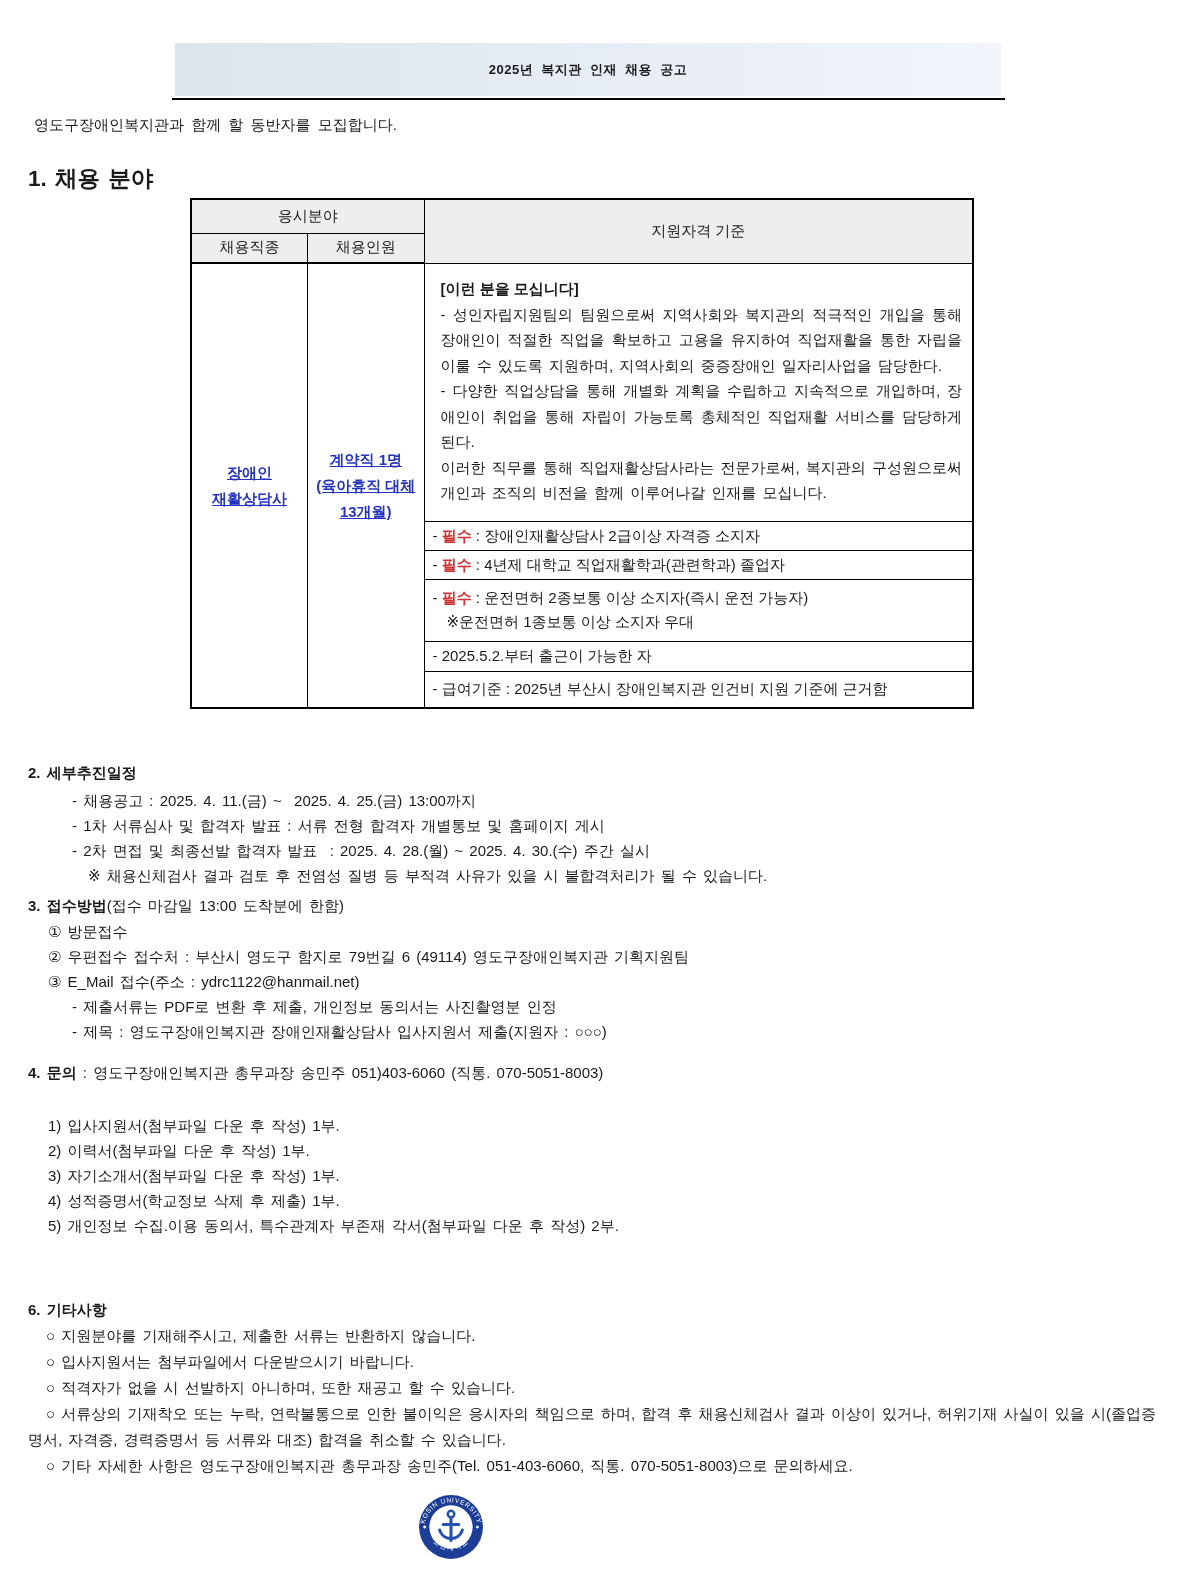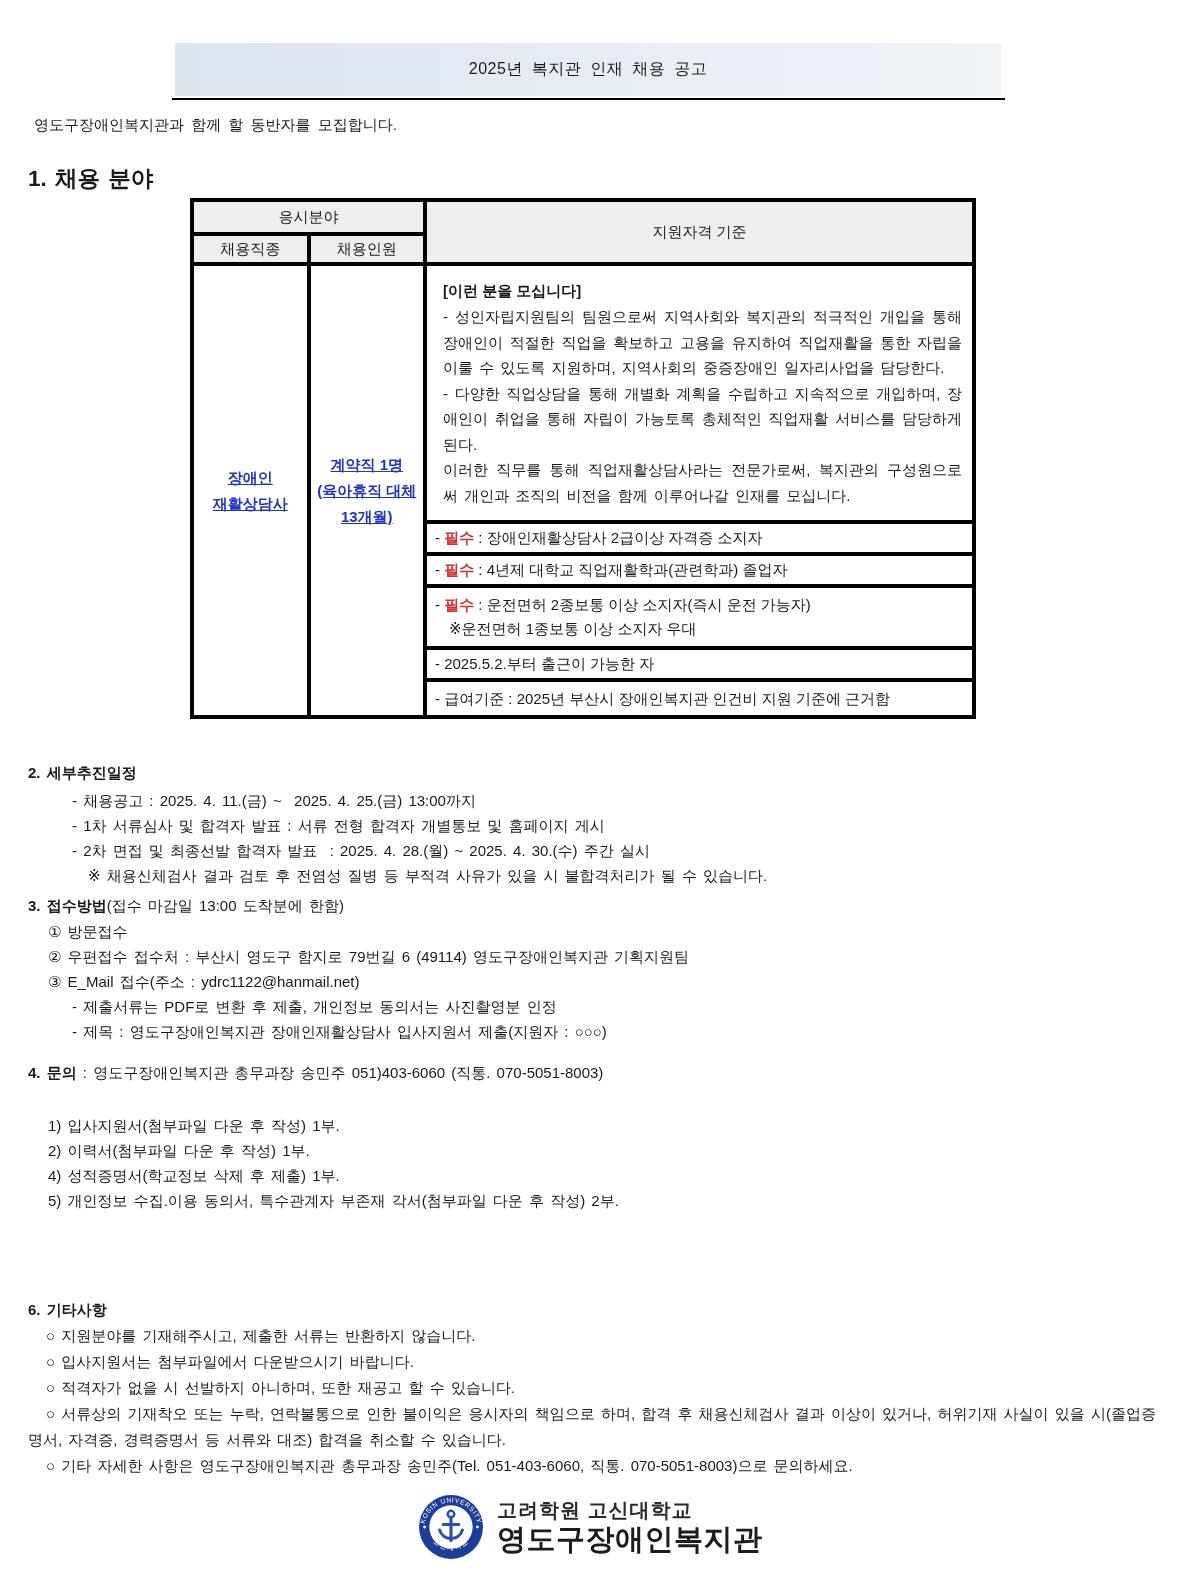--- a/index.html
+++ b/index.html
@@ -16,31 +16,31 @@
   body{
     width:1190px;height:1593px;position:relative;overflow:hidden;
     font-family:"Liberation Sans","DejaVu Sans",sans-serif;
     color:var(--ink);font-size:15px;
   }
   .title-bar{
     position:absolute;left:175px;top:43px;width:826px;height:53px;
     background:linear-gradient(to right,var(--bar-from),var(--bar-to));
     display:flex;align-items:center;justify-content:center;
   }
-  .title-bar .t{font-size:16px;font-weight:normal;letter-spacing:.5px;word-spacing:4px;}
+  .title-bar .t{font-size:13px;font-weight:bold;letter-spacing:.5px;word-spacing:4px;}
   .title-rule{position:absolute;left:172px;top:98px;width:833px;height:2px;background:#000;}
   .intro{position:absolute;left:34px;top:116px;word-spacing:3px;}
   .sec-h{font-weight:bold;word-spacing:2px;}
   .s1h{position:absolute;left:28px;top:163px;}
   
   table.recruit{
     position:absolute;left:190px;top:198px;width:782px;
     border-collapse:collapse;border:2px solid #000;table-layout:fixed;
   }
-  table.recruit th,table.recruit td{border:4px solid #000000;font-weight:normal;font-size:15px;}
+  table.recruit th,table.recruit td{border:1px solid #000000;font-weight:normal;font-size:15px;}
   table.recruit th{background:var(--header-bg);text-align:center;}
   tr.hr1 th{height:34px;}
   tr.hr2 th{height:30px;border-bottom:2px solid #000;}
   th.c3{border-bottom:2px solid #000;}
   td.span-cell{text-align:center;vertical-align:middle;}
   .cell-blue{
     color:var(--accent-blue);font-weight:bold;text-decoration:underline;
     white-space:pre-line;line-height:26px;display:inline-block;
   }
   td.qual-intro{vertical-align:top;padding:12px 10px 0 16px;}
@@ -146,20 +146,21 @@
   <div class="line subitem">- 제목 : 영도구장애인복지관 장애인재활상담사 입사지원서 제출(지원자 : ○○○)</div>
 </div>
 
 <div class="sec s4">
   <div class="line"><span class="sec-h">4. 문의</span><span> : 영도구장애인복지관 총무과장 송민주 051)403-6060 (직통. 070-5051-8003)</span></div>
 </div>
 
 <div class="sec s5">
   <div class="line item">1) 입사지원서(첨부파일 다운 후 작성) 1부.</div>
   <div class="line item">2) 이력서(첨부파일 다운 후 작성) 1부.</div>
+  <div class="line item">3) 자기소개서(첨부파일 다운 후 작성) 1부.</div>
   <div class="line item">4) 성적증명서(학교정보 삭제 후 제출) 1부.</div>
   <div class="line item">5) 개인정보 수집.이용 동의서, 특수관계자 부존재 각서(첨부파일 다운 후 작성) 2부.</div>
 </div>
 
 <div class="sec s6">
   <div class="sec-h">6. 기타사항</div>
   <div class="item">○ 지원분야를 기재해주시고, 제출한 서류는 반환하지 않습니다.</div>
   <div class="item">○ 입사지원서는 첨부파일에서 다운받으시기 바랍니다.</div>
   <div class="item">○ 적격자가 없을 시 선발하지 아니하며, 또한 재공고 할 수 있습니다.</div>
   <div class="item">○ 서류상의 기재착오 또는 누락, 연락불통으로 인한 불이익은 응시자의 책임으로 하며, 합격 후 채용신체검사 결과 이상이 있거나, 허위기재 사실이 있을 시(졸업증명서, 자격증, 경력증명서 등 서류와 대조) 합격을 취소할 수 있습니다.</div>
@@ -184,17 +185,13 @@
       <text font-size="6.4" letter-spacing="0.7">
         <textPath href="#arcTop" startOffset="50%" text-anchor="middle">KOSIN UNIVERSITY</textPath>
       </text>
       <text font-size="6.8" letter-spacing="1">
         <textPath href="#arcBottom" startOffset="50%" text-anchor="middle">고신대학교</textPath>
       </text>
     </g>
     <rect x="5.2" y="30.8" width="2.4" height="2.4" fill="#ffffff" transform="rotate(45 6.4 32)"></rect>
     <rect x="56.4" y="30.8" width="2.4" height="2.4" fill="#ffffff" transform="rotate(45 57.6 32)"></rect>
   </svg>
-  <div class="footer-text">
-    <div class="footer-l1">고려학원 고신대학교</div>
-    <div class="footer-l2">영도구장애인복지관</div>
-  </div>
 </div>
 
 </body></html>

